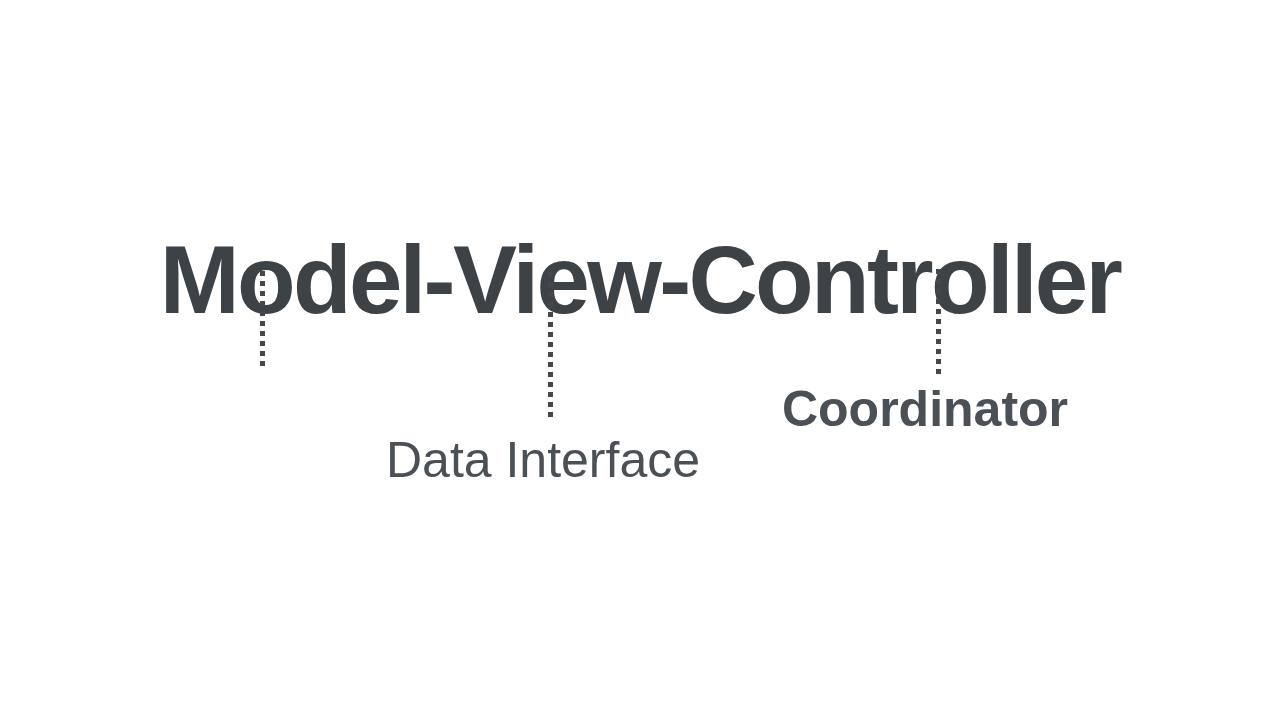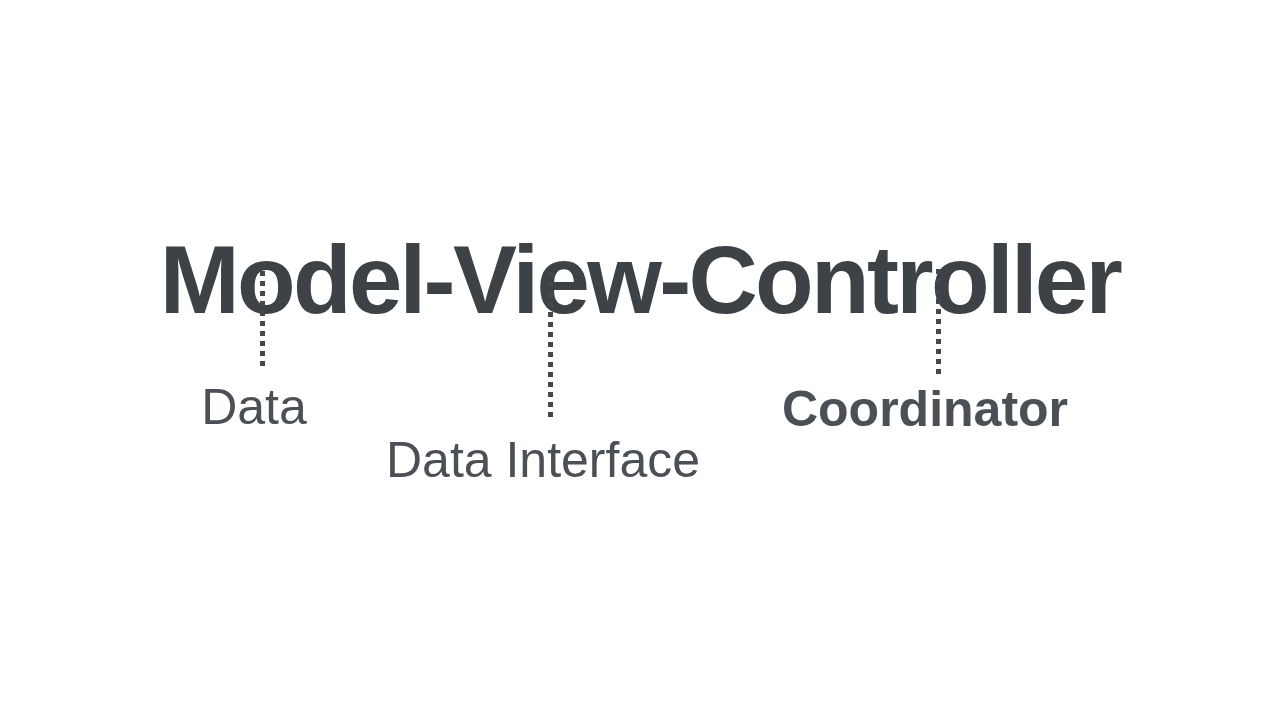--- a/index.html
+++ b/index.html
@@ -60,19 +60,18 @@
 <div class="stage">
 
   <h1 class="title">Model-View-Controller</h1>
 
   <div class="connector connector-model"></div>
 
   <div class="connector connector-view"></div>
 
   <div class="connector connector-controller"></div>
 
-  <div class="label label-data">Data</div>
 
   <div class="label label-ui">Data Interface</div>
 
   <div class="label label-coordinator">Coordinator</div>
 
 </div>
 
 </body></html>

